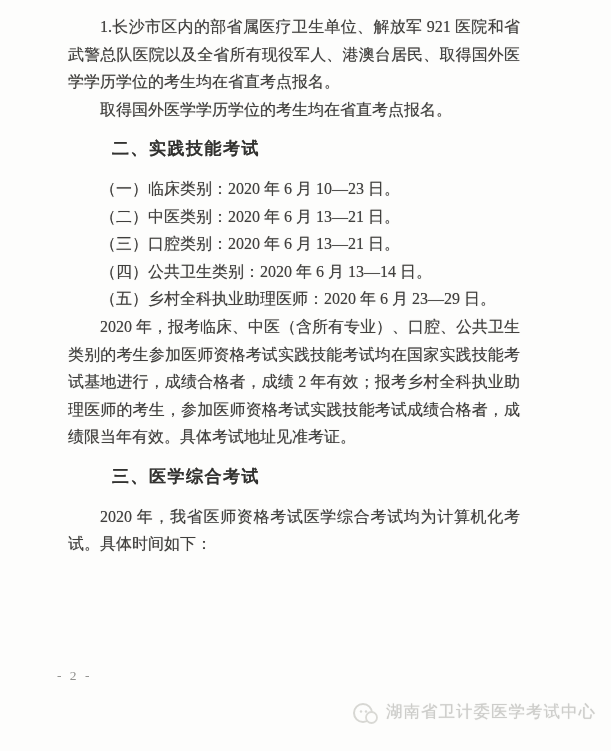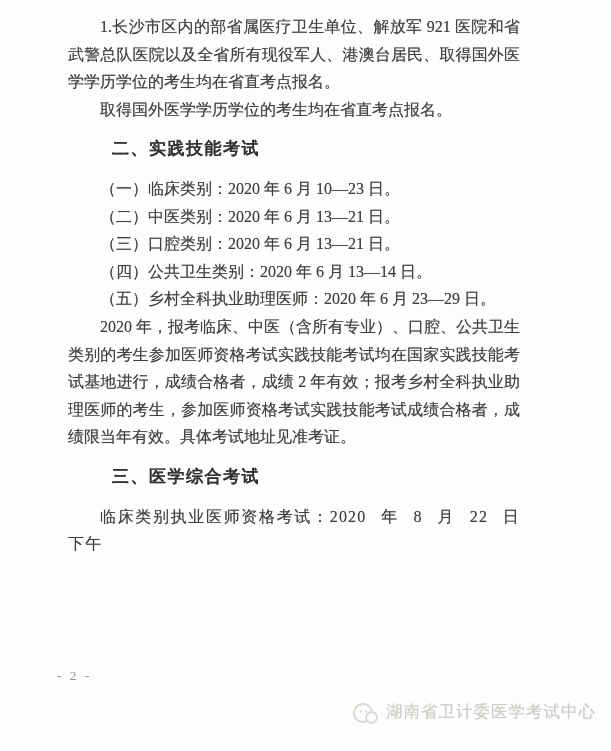--- a/index.html
+++ b/index.html
@@ -81,21 +81,21 @@
     <p class="para">1.长沙市区内的部省属医疗卫生单位、解放军 921 医院和省武警总队医院以及全省所有现役军人、港澳台居民、取得国外医学学历学位的考生均在省直考点报名。</p>
     <p class="para">取得国外医学学历学位的考生均在省直考点报名。</p>
     <h2 class="heading">二、实践技能考试</h2>
     <p class="para">（一）临床类别：2020 年 6 月 10—23 日。</p>
     <p class="para">（二）中医类别：2020 年 6 月 13—21 日。</p>
     <p class="para">（三）口腔类别：2020 年 6 月 13—21 日。</p>
     <p class="para">（四）公共卫生类别：2020 年 6 月 13—14 日。</p>
     <p class="para">（五）乡村全科执业助理医师：2020 年 6 月 23—29 日。</p>
     <p class="para">2020 年，报考临床、中医（含所有专业）、口腔、公共卫生类别的考生参加医师资格考试实践技能考试均在国家实践技能考试基地进行，成绩合格者，成绩 2 年有效；报考乡村全科执业助理医师的考生，参加医师资格考试实践技能考试成绩合格者，成绩限当年有效。具体考试地址见准考证。</p>
     <h2 class="heading">三、医学综合考试</h2>
-    <p class="para spread">临床类别执业医师资格考试：2020 年 8 月 22 日下午</p>
+    <p class="para">2020 年，我省医师资格考试医学综合考试均为计算机化考试。具体时间如下：</p>
   </div>
 
   <div class="page-number">- 2 -</div>
 
   <div class="watermark">
     <svg class="logo-icon" viewBox="0 0 27 26" fill="none" xmlns="http://www.w3.org/2000/svg">
       <circle cx="11" cy="12" r="9" stroke="#d7d7d3" stroke-width="2"></circle>
       <circle cx="19.5" cy="16.5" r="5.5" fill="#fdfdfc" stroke="#d9d9d5" stroke-width="1.8"></circle>
       <circle cx="9" cy="10.5" r="1.2" fill="#d7d7d3"></circle>
       <circle cx="14" cy="10.5" r="1.2" fill="#d7d7d3"></circle>

